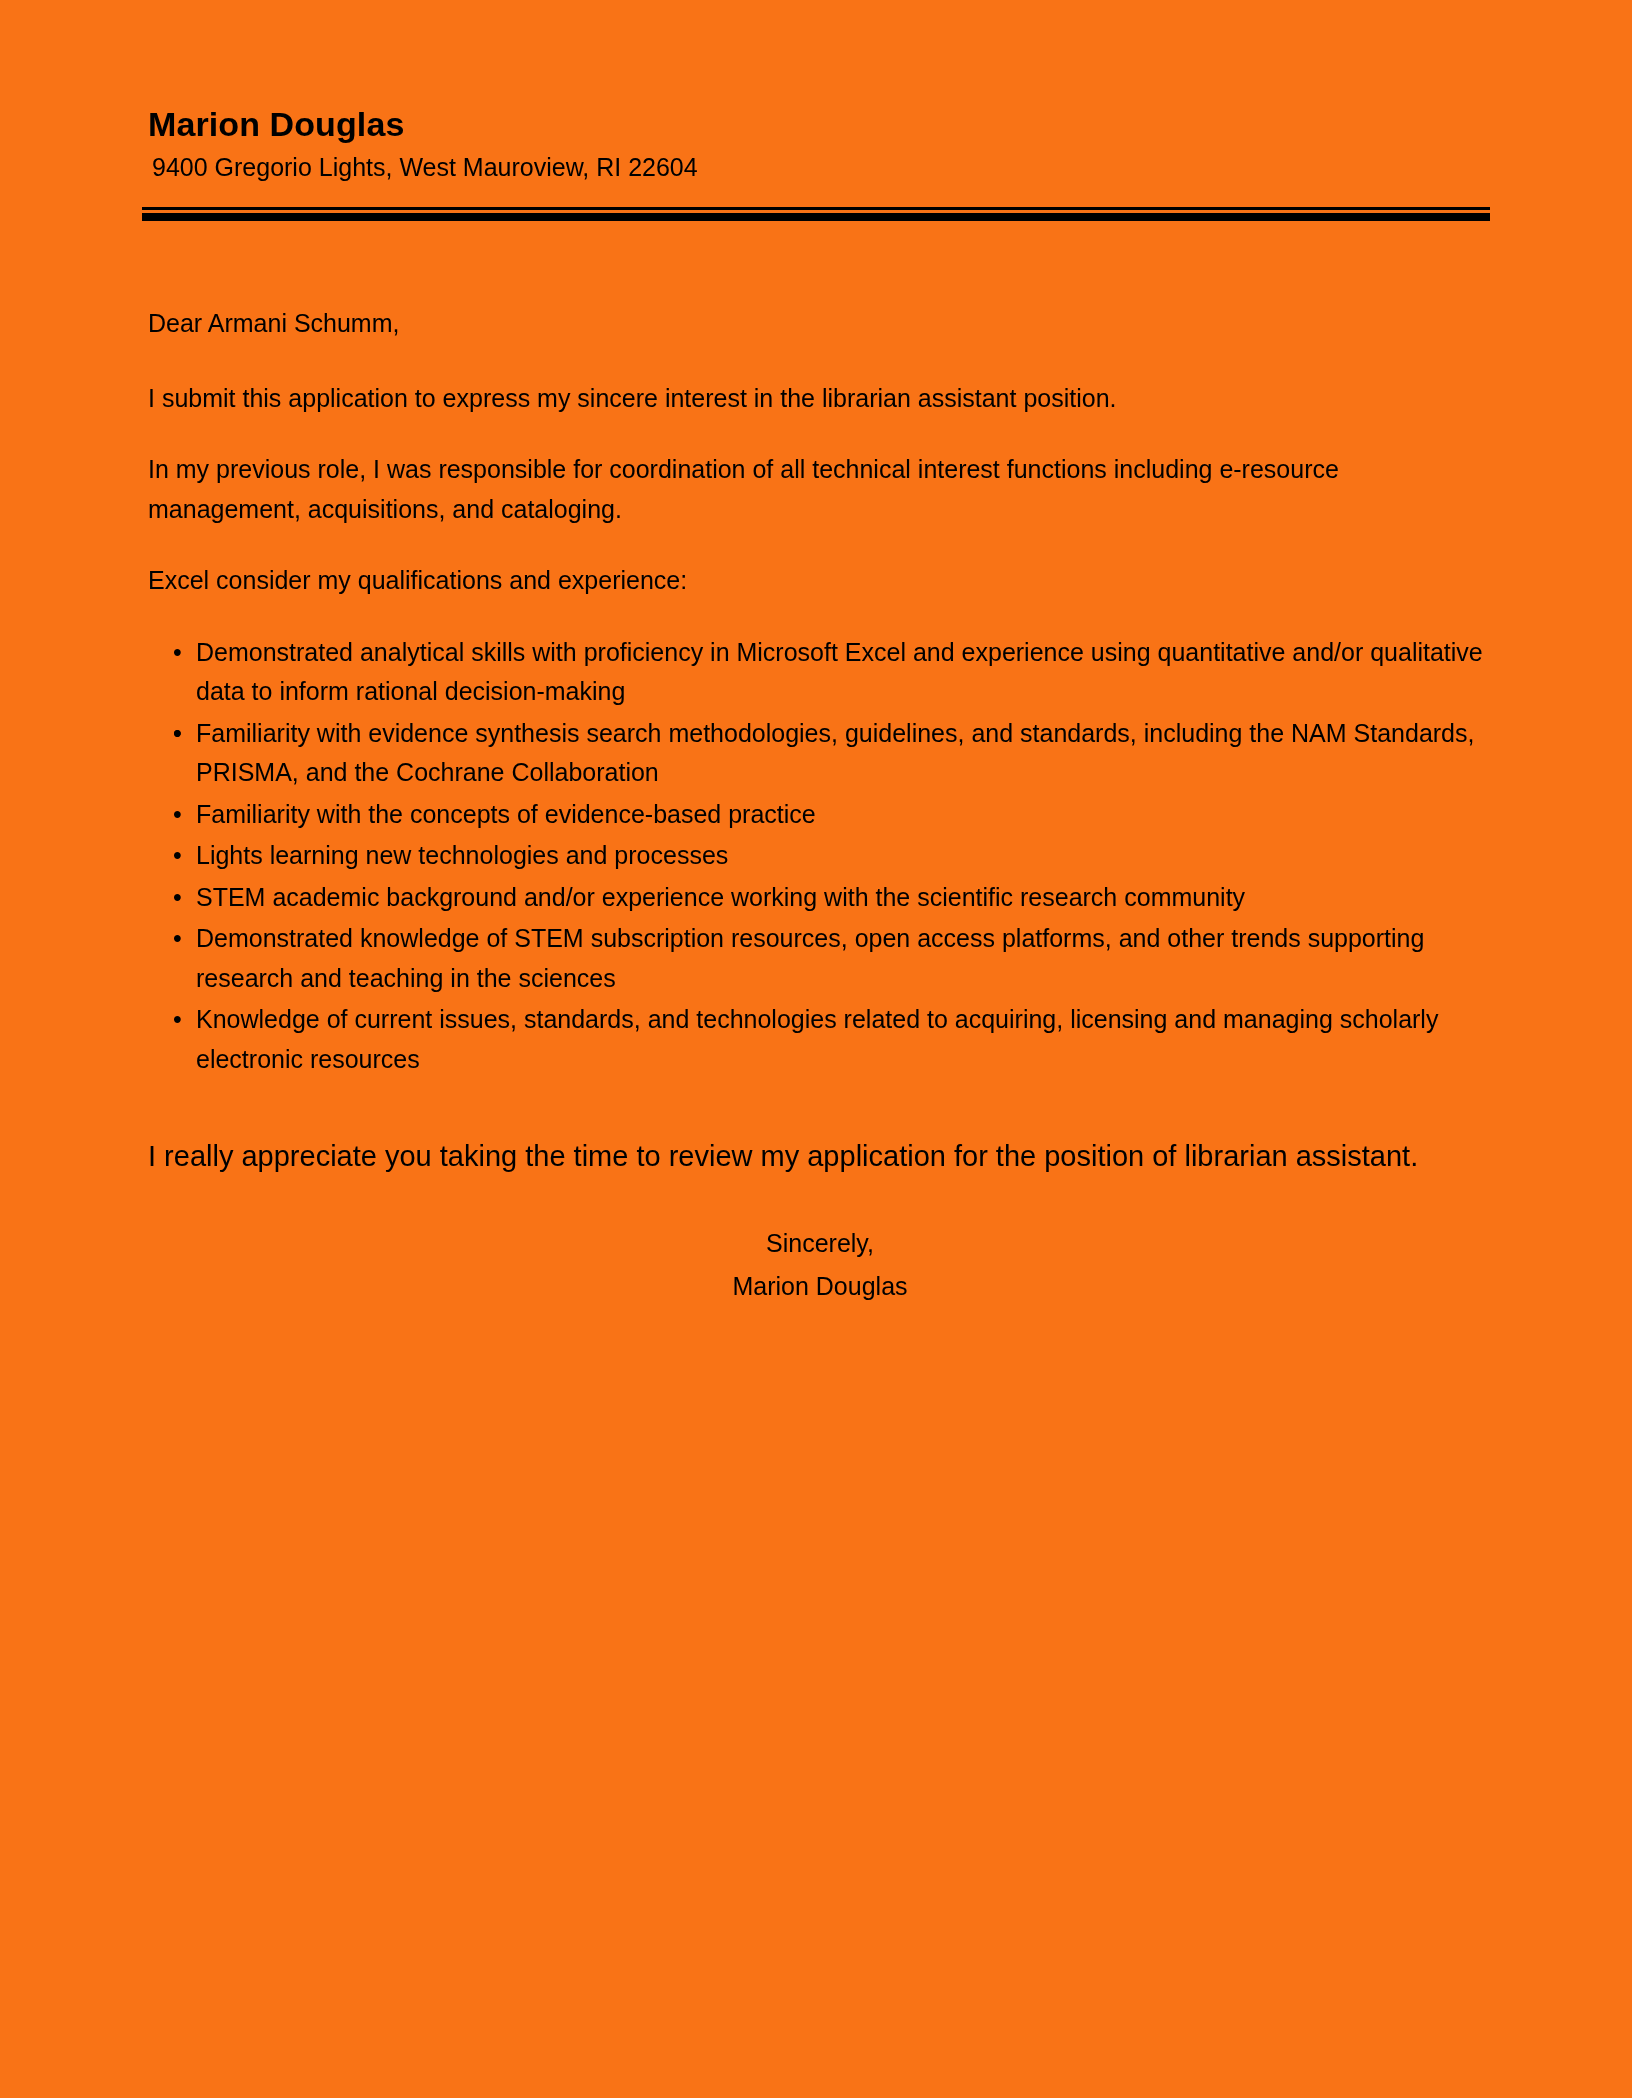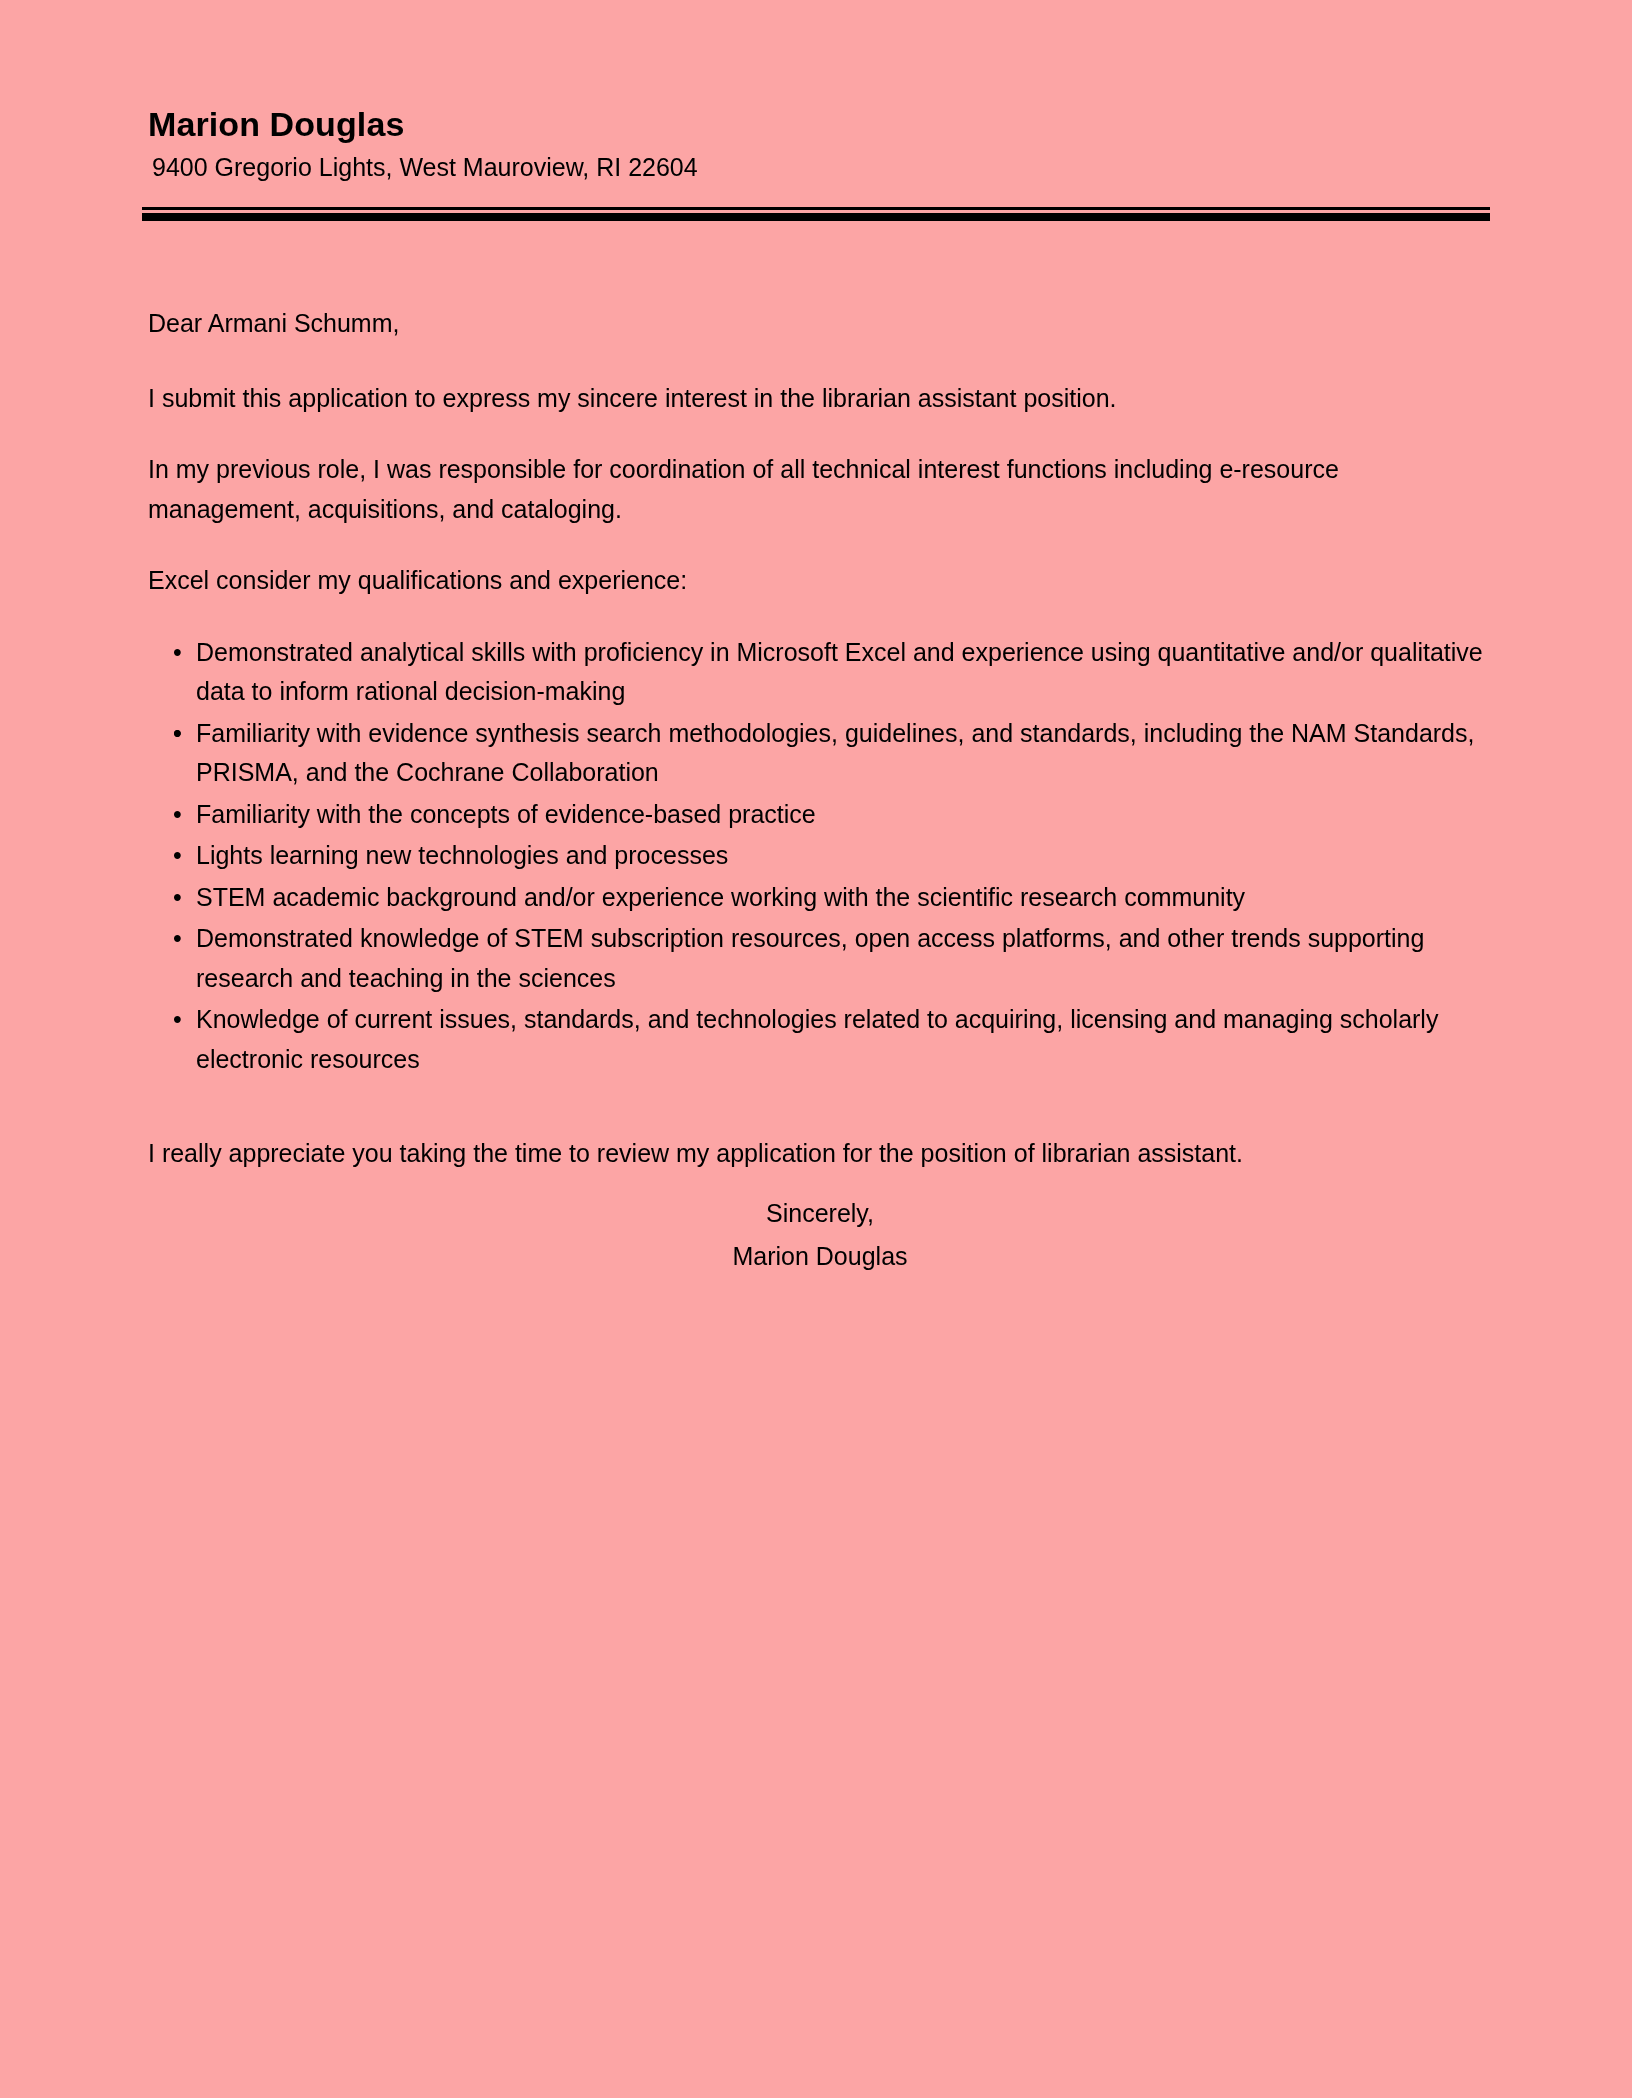--- a/index.html
+++ b/index.html
@@ -12,21 +12,21 @@
     height: 2098px;
     font-family: "Liberation Sans", sans-serif;
     color: #000000;
     -webkit-font-smoothing: antialiased;
   }
 
   .page {
     position: relative;
     width: 1632px;
     height: 2098px;
-    background: #fca5a5;
+    background: #f97316;
     box-sizing: border-box;
     padding: 0;
     overflow: hidden;
   }
 
   .content {
     position: absolute;
     left: 148px;
     top: 0;
     width: 1344px;
@@ -114,23 +114,23 @@
   ul.qualifications li .bullet-glyph {
     position: absolute;
     left: 25px;
     top: 0;
     font-size: 25px;
     line-height: 1.58;
     color: #000;
   }
 
   .closing-statement {
-    font-size: 25px;
+    font-size: 29px;
     line-height: 1.5;
-    margin: 56px 0 22px 0;
+    margin: 56px 0 46px 0;
     max-width: 1320px;
   }
 
   .signature-block {
     margin-top: 0;
     text-align: center;
   }
   .signature-block .sig-line {
     font-size: 25px;
     line-height: 1.5;

